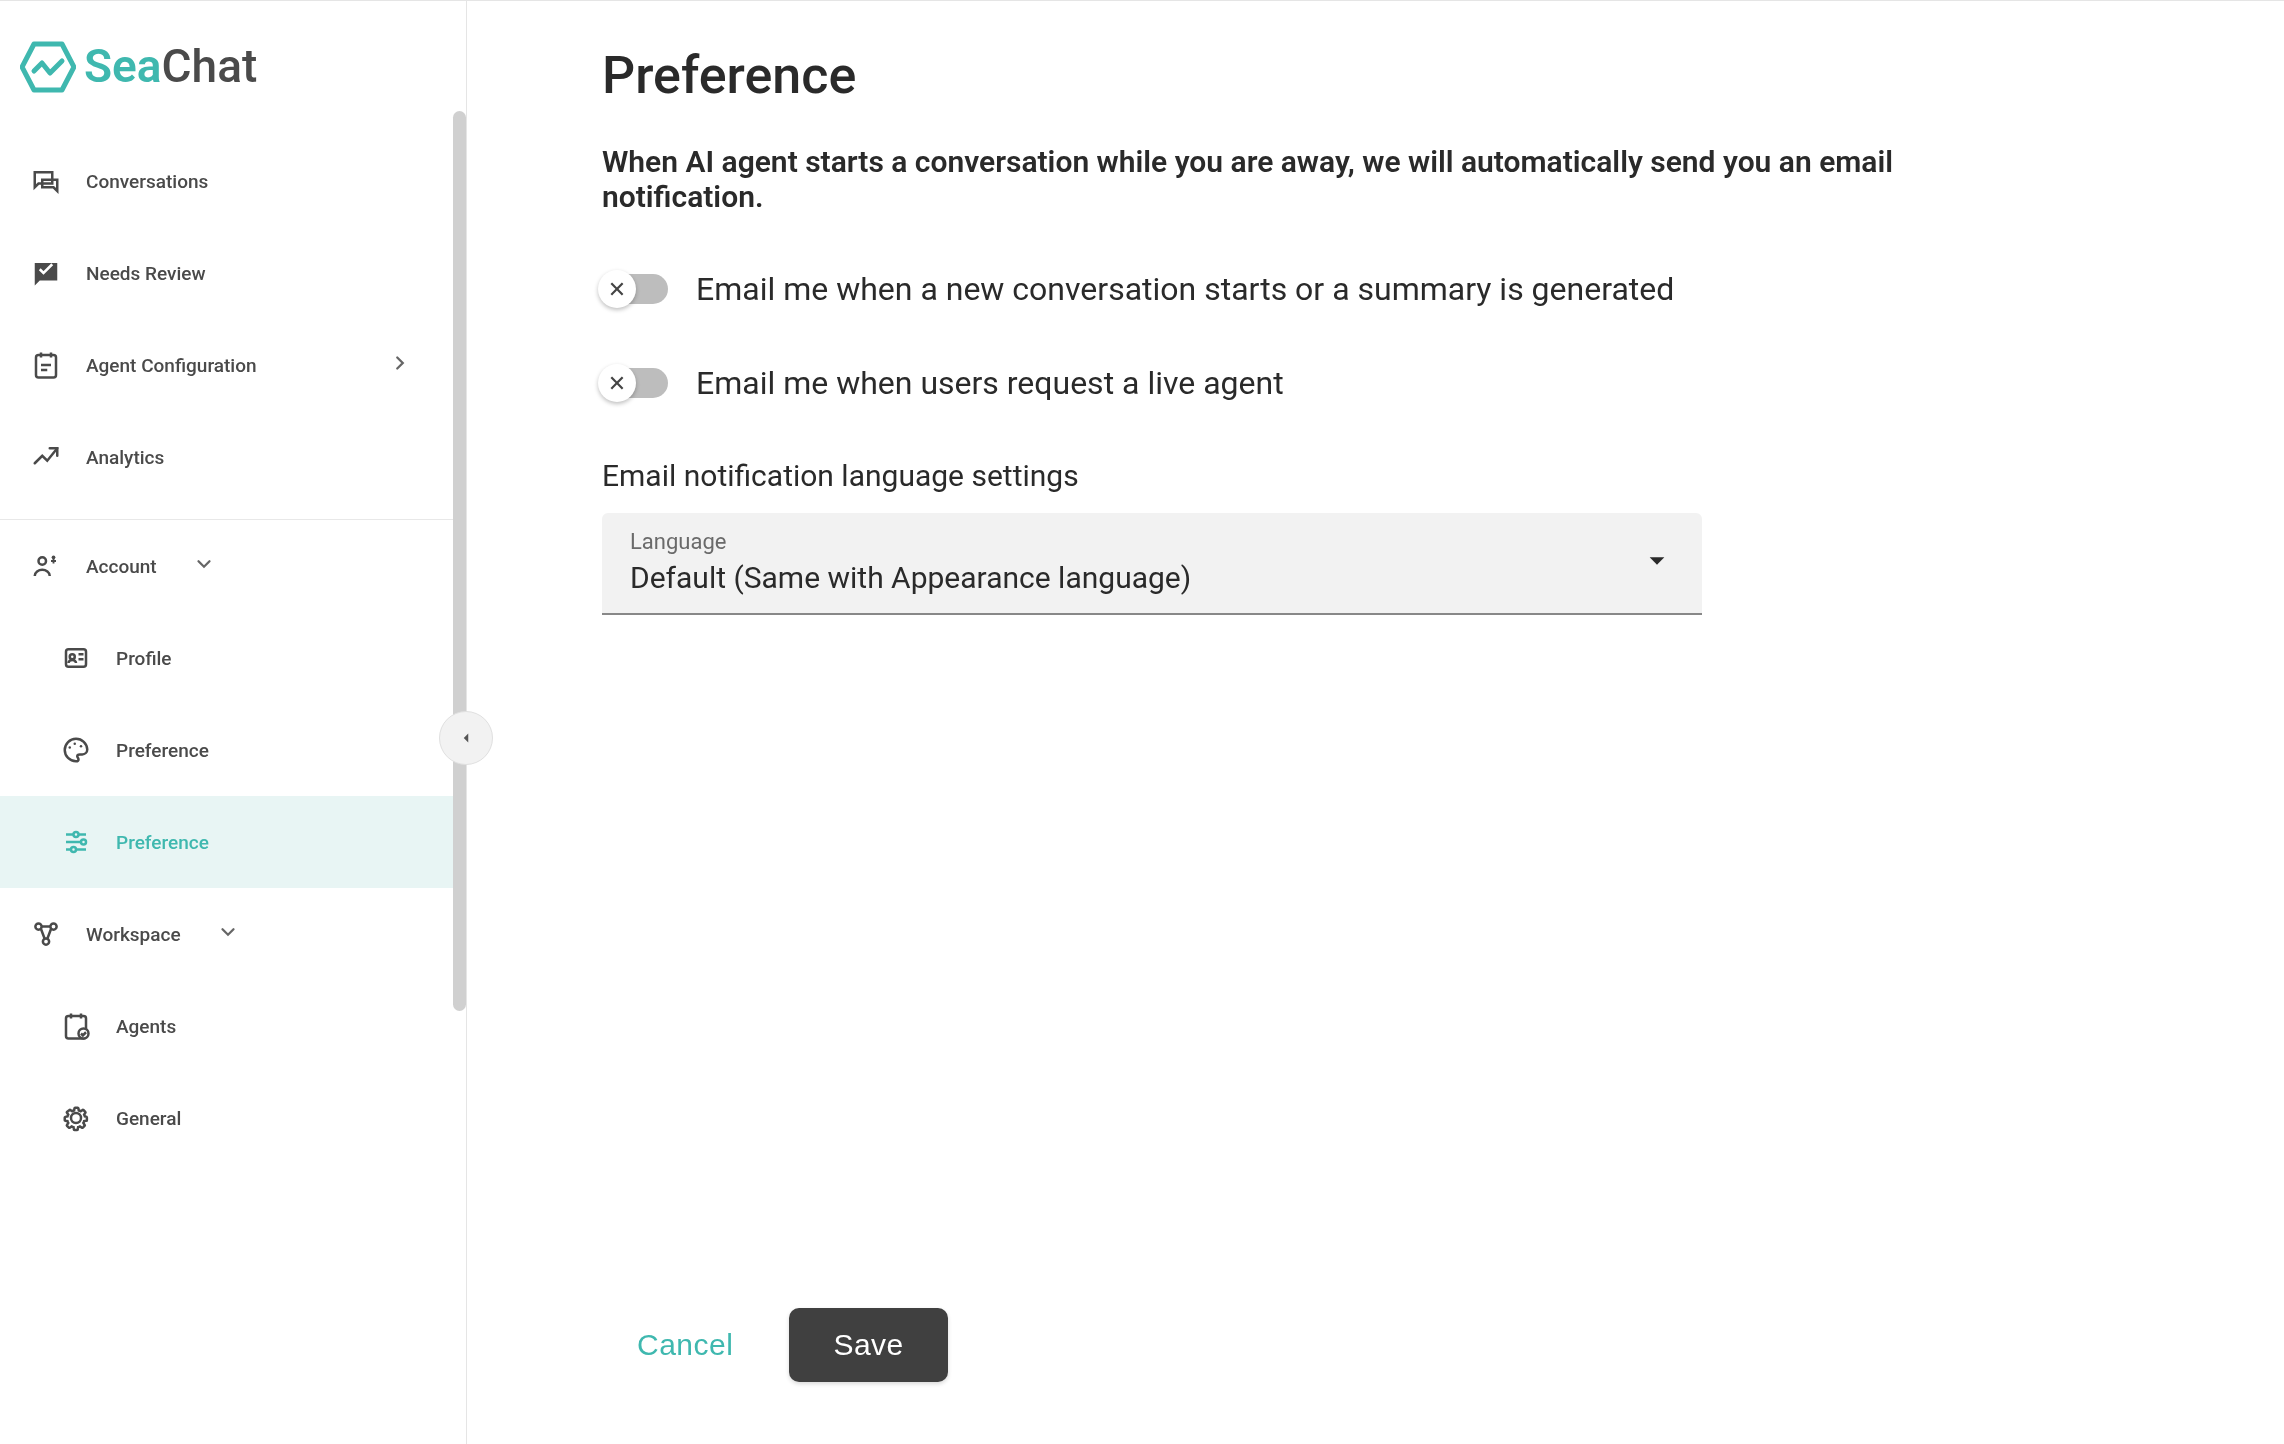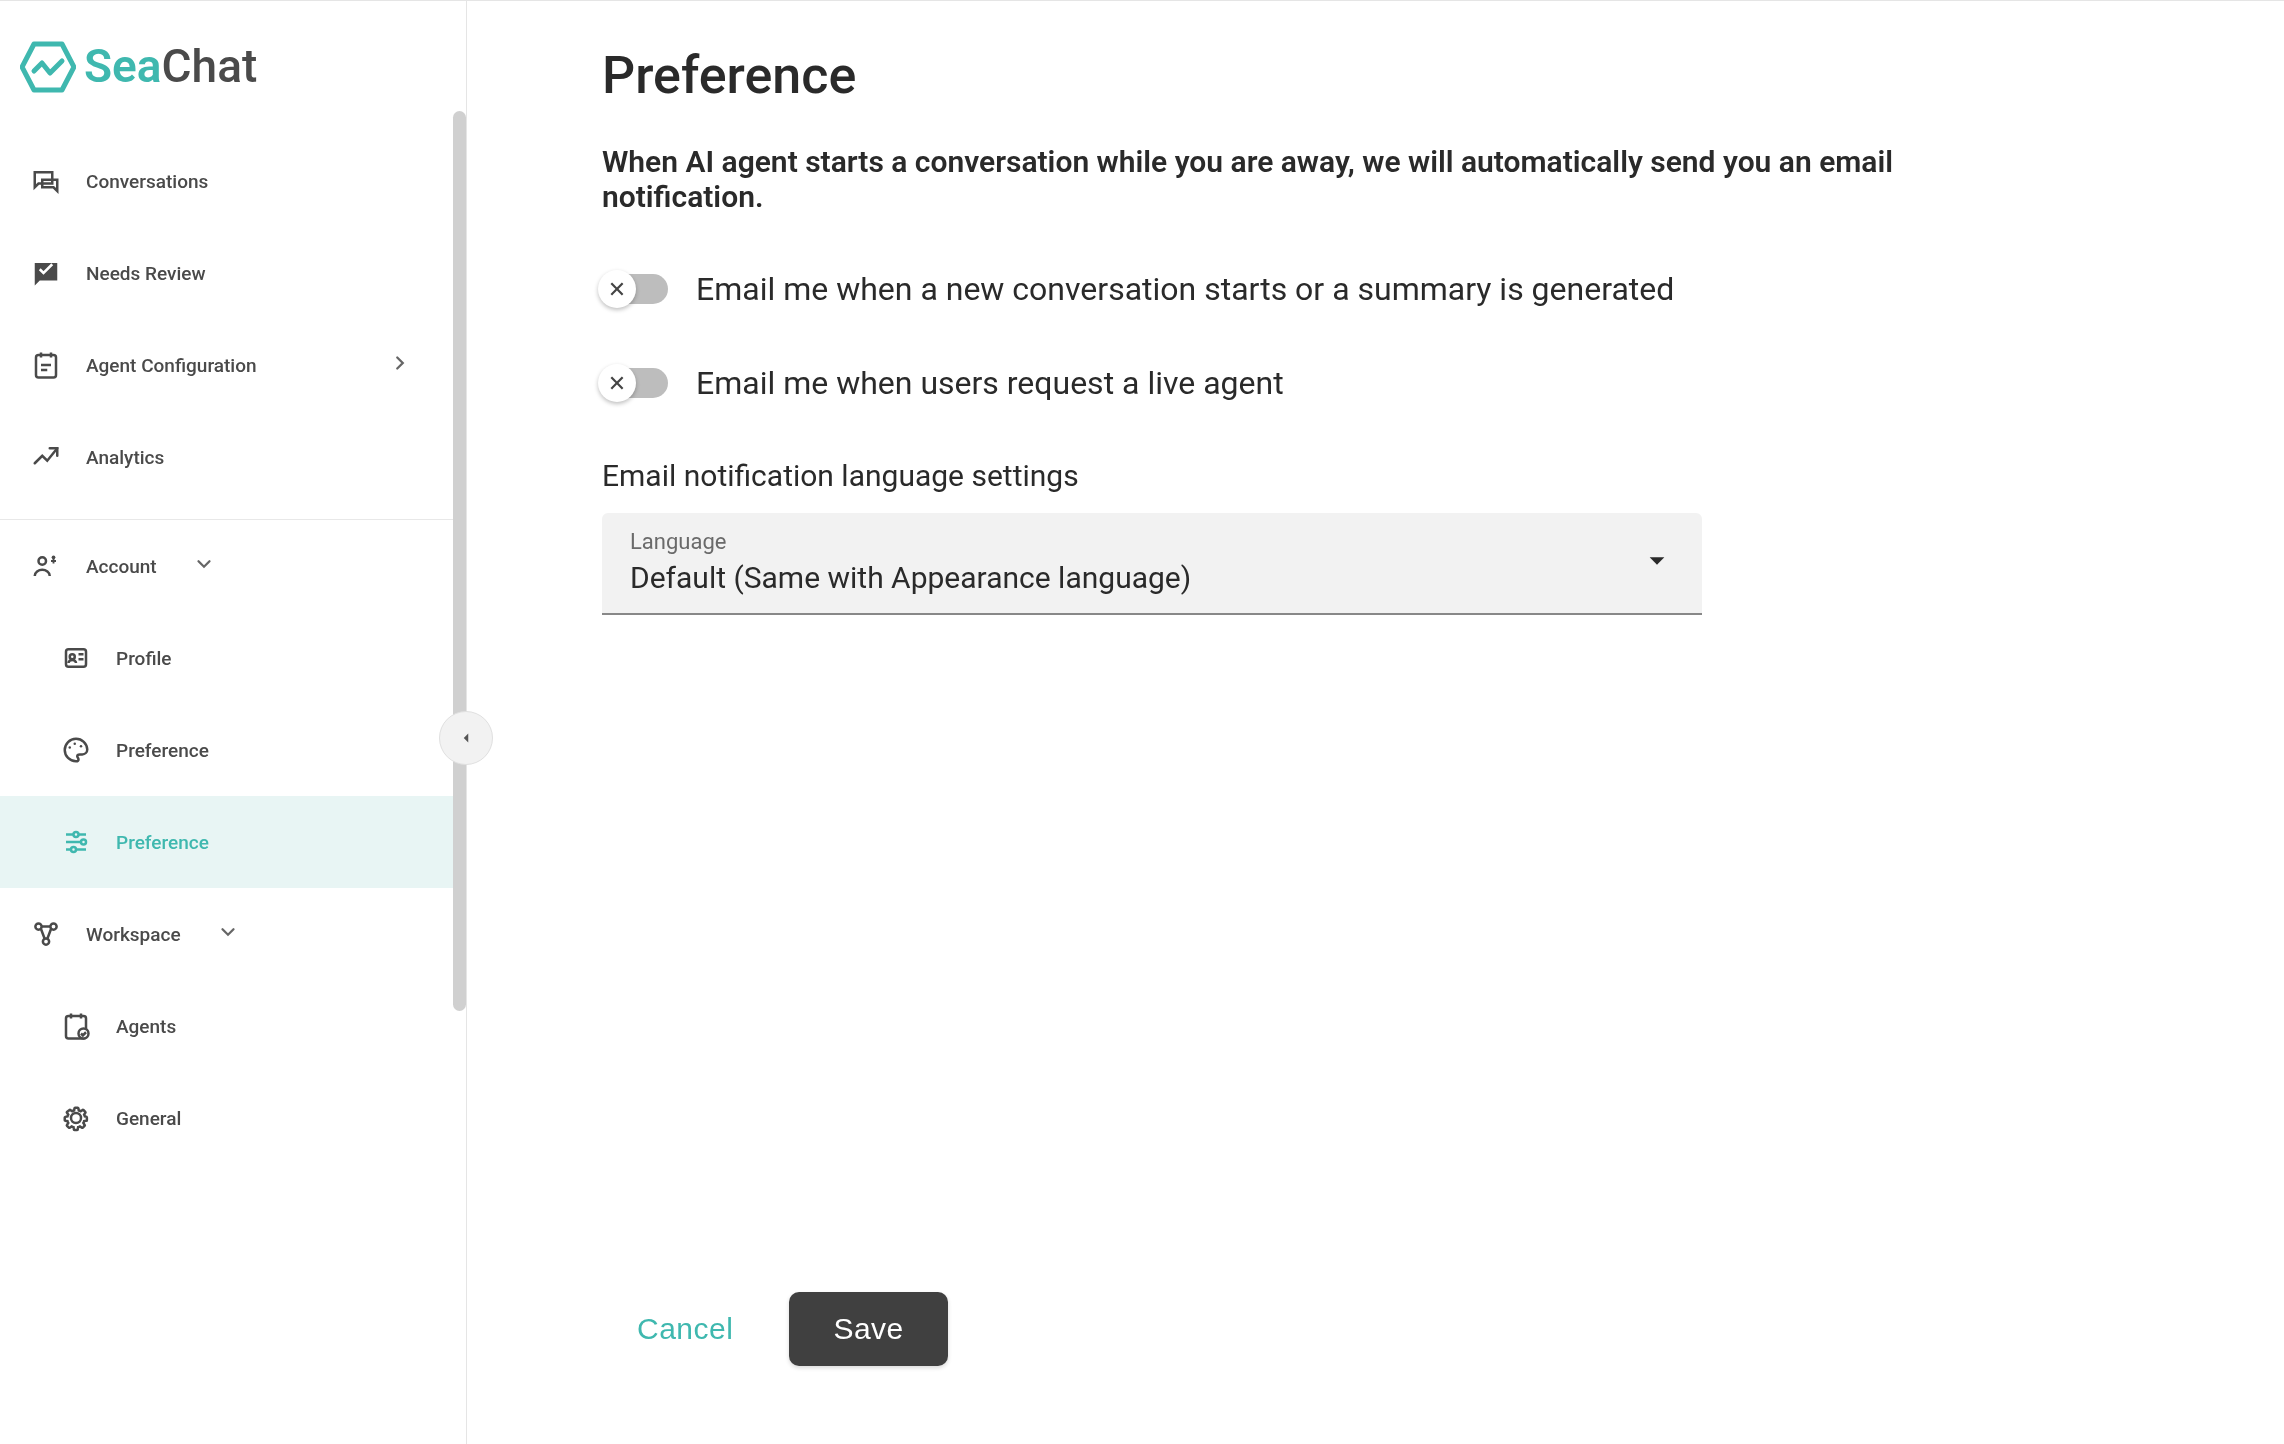--- a/index.html
+++ b/index.html
@@ -211,21 +211,21 @@
       top: 50%;
       transform: translateY(-50%);
     }
     .select-arrow svg {
       width: 22px;
       height: 22px;
       fill: #2a2a2a;
     }
     .actions {
       position: absolute;
-      bottom: 78px;
+      bottom: 62px;
       left: 170px;
       display: flex;
       align-items: center;
       gap: 56px;
     }
     .btn-cancel {
       background: none;
       border: none;
       color: #3fb8af;
       font-size: 30px;

